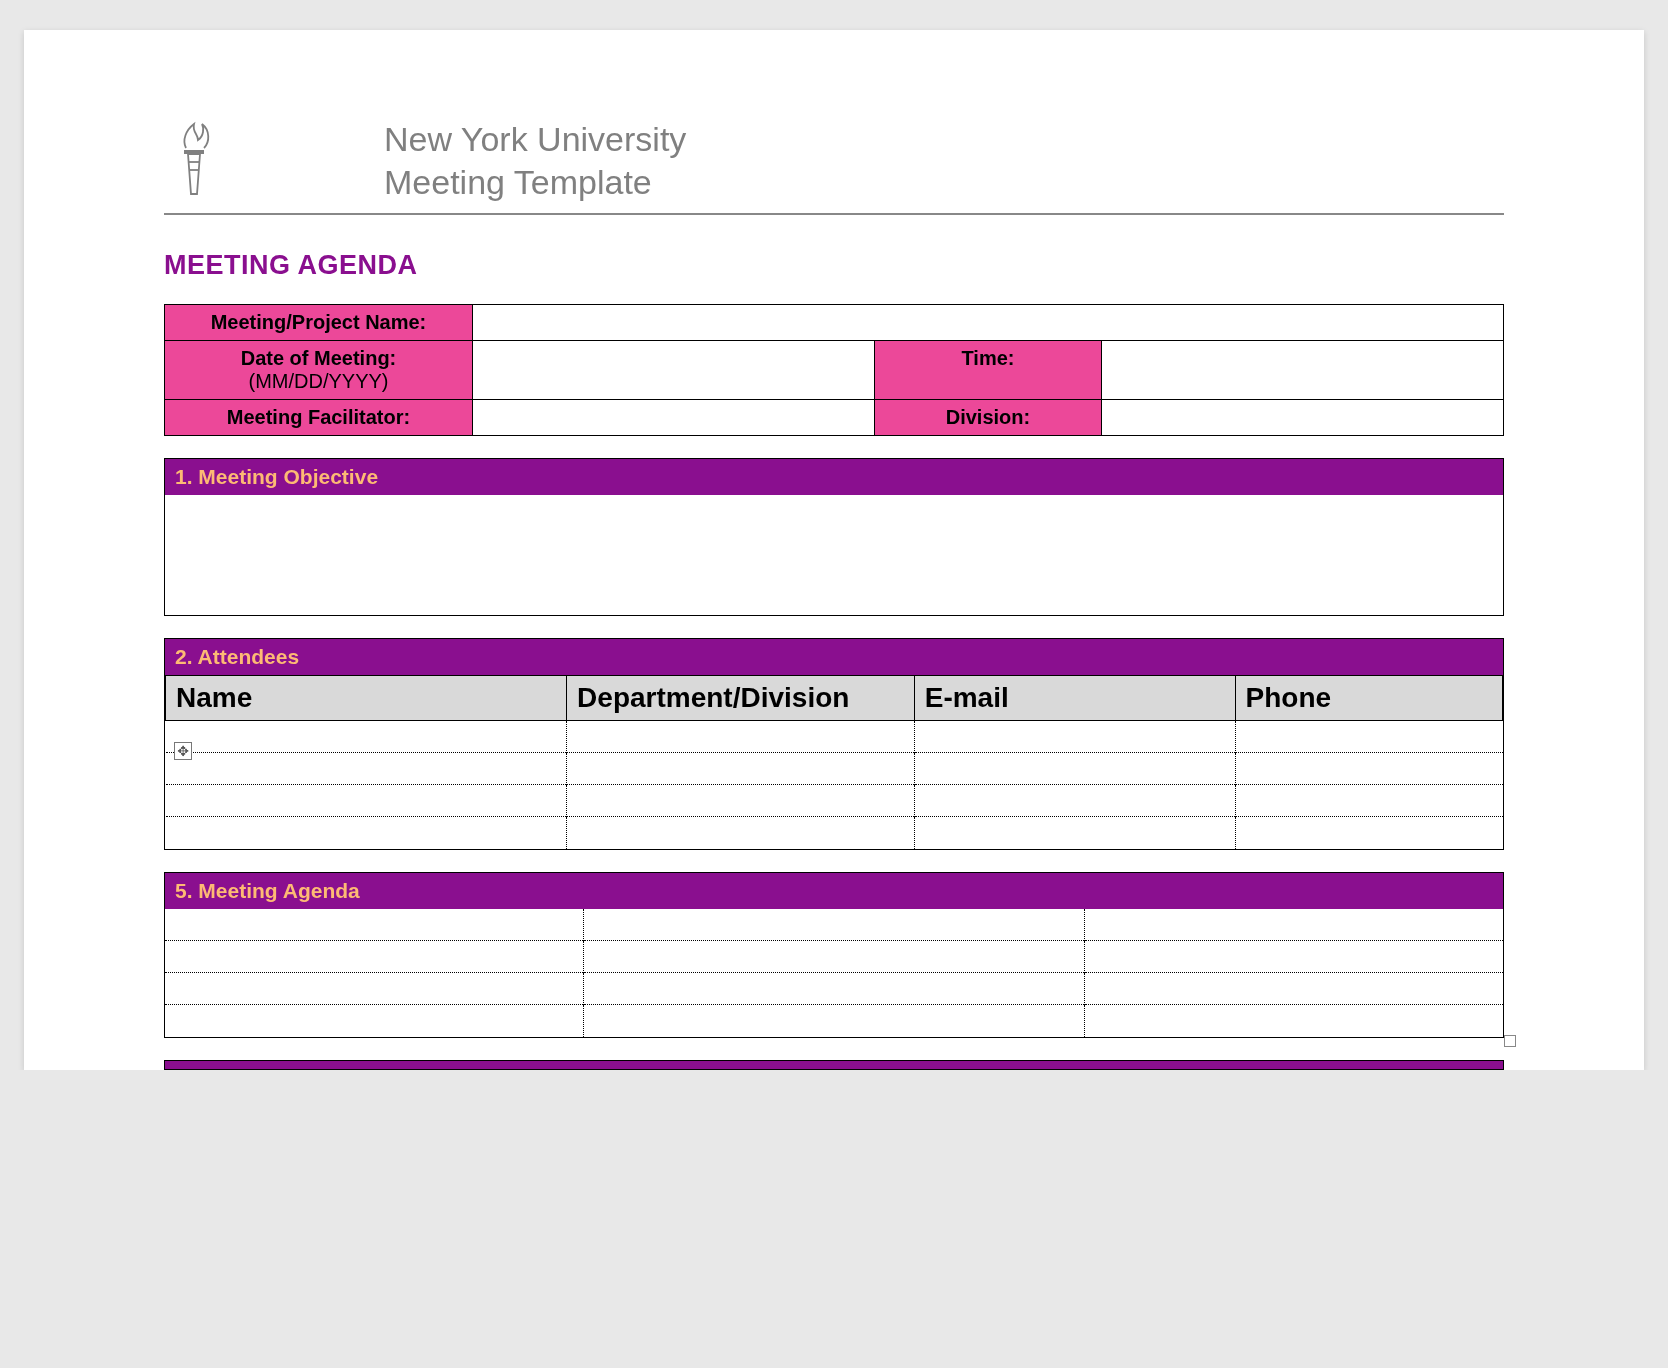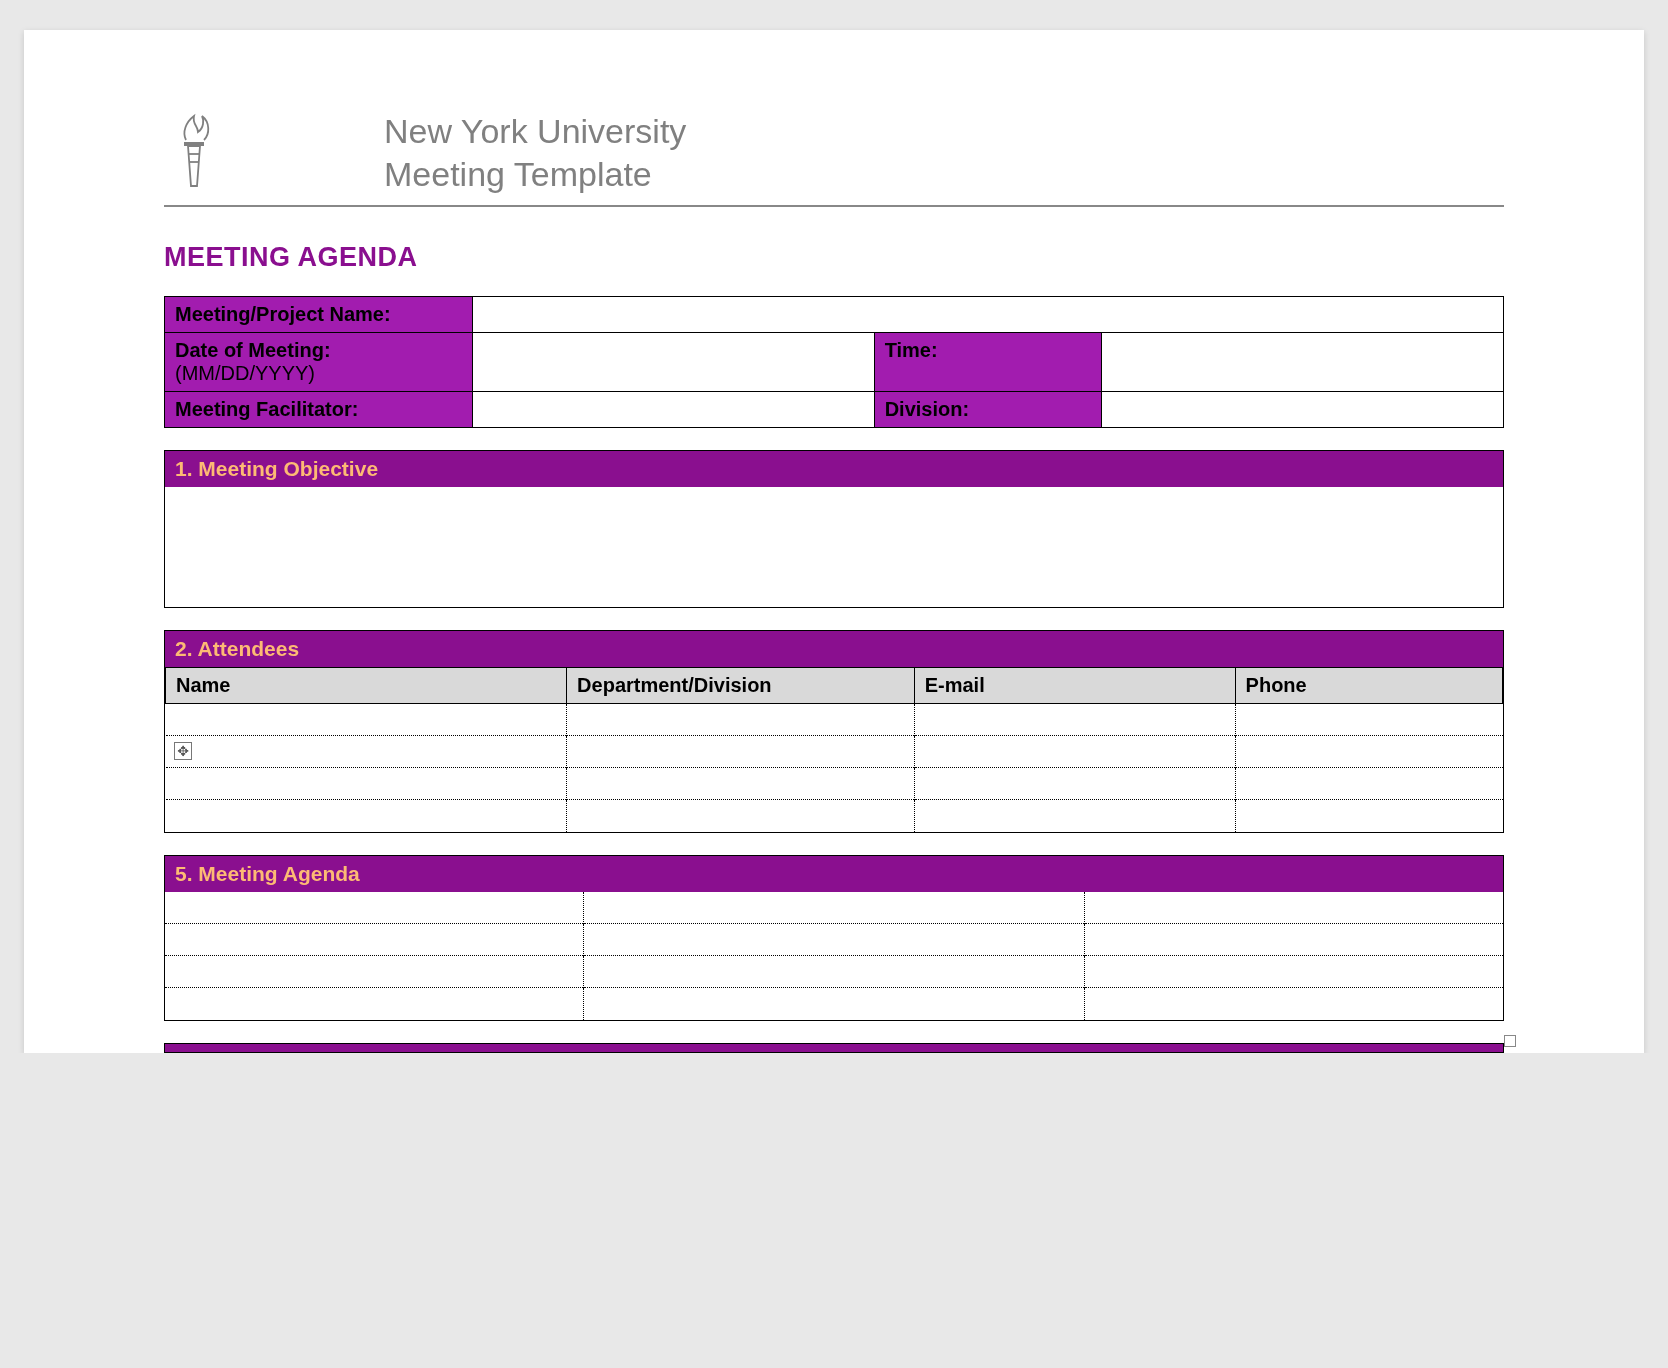--- a/index.html
+++ b/index.html
@@ -18,20 +18,21 @@
     padding: 80px 140px 0 140px;
     position: relative;
   }
   .header {
     display: flex;
     align-items: flex-start;
     gap: 40px;
     border-bottom: 2px solid #888;
     padding-bottom: 10px;
     margin-bottom: 35px;
+    margin-top: 8px;
   }
   .logo svg { display: block; }
   .header-text {
     margin-left: 120px;
   }
   .header-text .line1,
   .header-text .line2 {
     font-size: 34px;
     color: #808080;
     line-height: 1.25;
@@ -45,22 +46,23 @@
   }
   table { border-collapse: collapse; width: 100%; }
   
   .info-table td {
     border: 1px solid #000;
     padding: 6px 10px;
     font-size: 20px;
     vertical-align: top;
   }
   .info-table .lbl {
-    background: #a21caf;
-    font-weight: bold;
+    background: #ec4899;
+    font-weight: bold;
+    text-align: center;
   }
   .info-table .lbl .sub {
     font-weight: normal;
     display: block;
   }
   .info-table .val {
     background: #fff;
   }
   .section {
     margin-top: 22px;
@@ -73,21 +75,21 @@
     font-size: 21px;
     padding: 6px 10px;
   }
   .objective-body {
     height: 120px;
     background: #fff;
   }
   .col-header-row td {
     background: #d9d9d9;
     font-weight: bold;
-    font-size: 20px;
+    font-size: 28px;
     padding: 6px 10px;
     border: 1px solid #000;
   }
   .data-row td {
     border-top: 1px dotted #000;
     border-left: 1px dotted #000;
     height: 32px;
   }
   .data-row td:first-child { border-left: none; }
   .section-table { border-collapse: collapse; width: 100%; }

